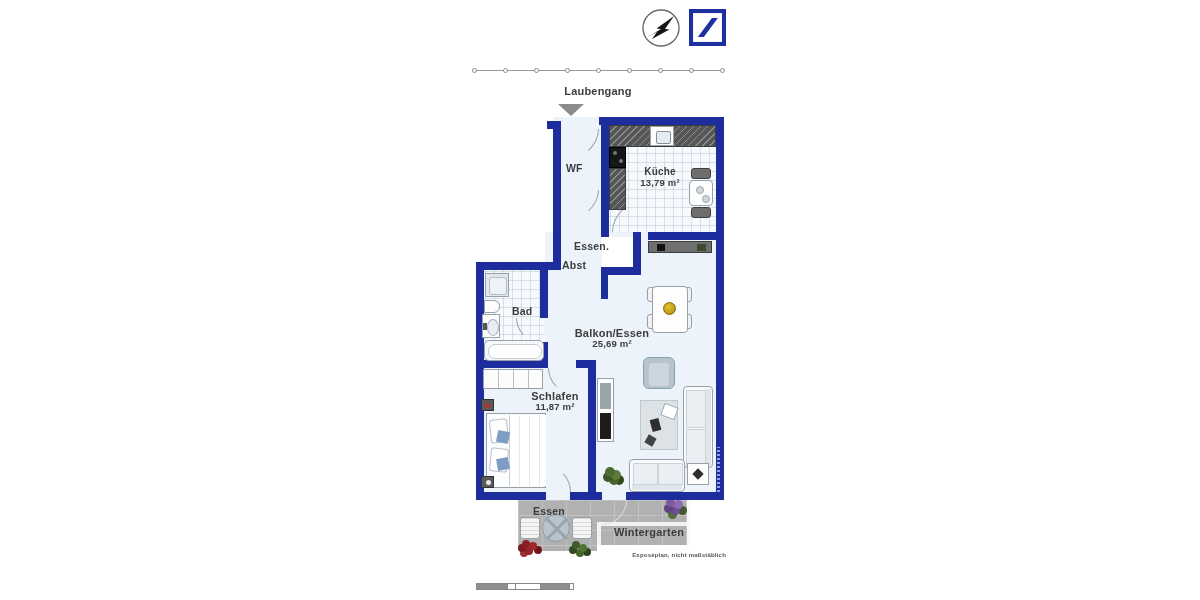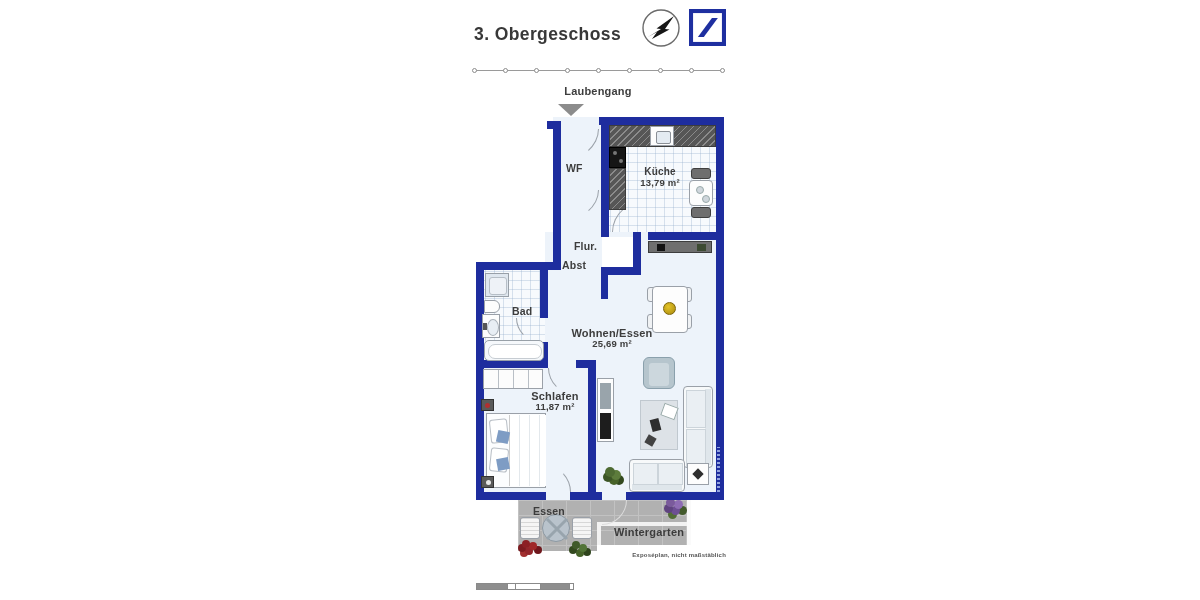--- a/index.html
+++ b/index.html
@@ -27,21 +27,20 @@
                          linear-gradient(90deg,#c2c2c2 1px,transparent 1px);
         background-size:24px 15px;}
   .blob{position:absolute;border-radius:50%;}
   .measure-dot{position:absolute;width:5px;height:5px;border:1px solid #8d8d8d;border-radius:50%;background:#fff;box-sizing:border-box;}
 </style>
 </head>
 <body>
 
 <div class="screen">
 
-  <div class="lbl" style="left:474px;top:24px;font-size:17.5px;color:#383838;letter-spacing:.4px;">3. Obergeschoss</div>
 
   <div class="abs" style="left:641px;top:8px;width:40px;height:40px;">
     <svg width="40" height="40" viewBox="0 0 40 40">
       <circle cx="20" cy="20" r="18" fill="#fff" stroke="#6b6b6b" stroke-width="1.4"></circle>
       <path d="M7,29 L20,21 L15.5,20.5 L33,8 L24,21 L28.5,21.5 L11,31 L16,24 Z" fill="#161616"></path>
     </svg>
   </div>
 
   <div class="abs" style="left:689px;top:9px;width:37px;height:37px;">
     <svg width="37" height="37" viewBox="0 0 100 100">
@@ -200,24 +199,24 @@
     <div class="abs" style="left:4px;top:4px;width:10px;height:15px;background:#e8eef4;border:1px solid #aab2ba;border-radius:50%;"></div>
     <div class="abs" style="left:0px;top:8px;width:4px;height:7px;background:#555;"></div>
   </div>
   <div class="furn" style="left:484px;top:340px;width:60px;height:21px;background:#f5f8fb;border:1px solid #98a0a8;border-radius:5px;">
     <div class="abs" style="left:3px;top:3px;width:52px;height:13px;background:#ffffff;border:1px solid #c6ccd2;border-radius:7px;"></div>
   </div>
 
   <div class="lbl" style="left:566px;top:162px;font-size:10.5px;">WF</div>
   <div class="lbl c" style="left:630px;top:166px;width:60px;font-size:10px;">Küche</div>
   <div class="lbl c area" style="left:630px;top:177px;width:60px;font-size:9.5px;">13,79 m²</div>
-  <div class="lbl" style="left:574px;top:240px;font-size:10.5px;">Flur.</div>
+  <div class="lbl" style="left:574px;top:240px;font-size:10.5px;">Essen.</div>
   <div class="lbl" style="left:562px;top:259px;font-size:10.5px;">Abst</div>
   <div class="lbl" style="left:512px;top:305px;font-size:10.5px;">Bad</div>
-  <div class="lbl c" style="left:568px;top:327px;width:88px;font-size:11px;">Wohnen/Essen</div>
+  <div class="lbl c" style="left:568px;top:327px;width:88px;font-size:11px;">Balkon/Essen</div>
   <div class="lbl c area" style="left:568px;top:338px;width:88px;font-size:9.5px;">25,69 m²</div>
   <div class="lbl c" style="left:523px;top:390px;width:64px;font-size:11px;">Schlafen</div>
   <div class="lbl c area" style="left:523px;top:401px;width:64px;font-size:9.5px;">11,87 m²</div>
   <div class="lbl" style="left:533px;top:505px;font-size:10.5px;color:#3c3c3c;">Essen</div>
   <div class="lbl" style="left:614px;top:526px;font-size:11px;color:#3c3c3c;">Wintergarten</div>
 
   <div class="lbl" style="left:606px;top:552px;width:120px;text-align:right;font-size:6px;font-weight:600;color:#555;">Exposéplan, nicht maßstäblich</div>
 
   <div class="abs" style="left:476px;top:583px;width:98px;height:7px;border:1px solid #8a8a8a;box-sizing:border-box;display:flex;background:#fff;">
     <div style="flex:32;background:#8e8e8e;border-right:1px solid #8a8a8a;"></div>

